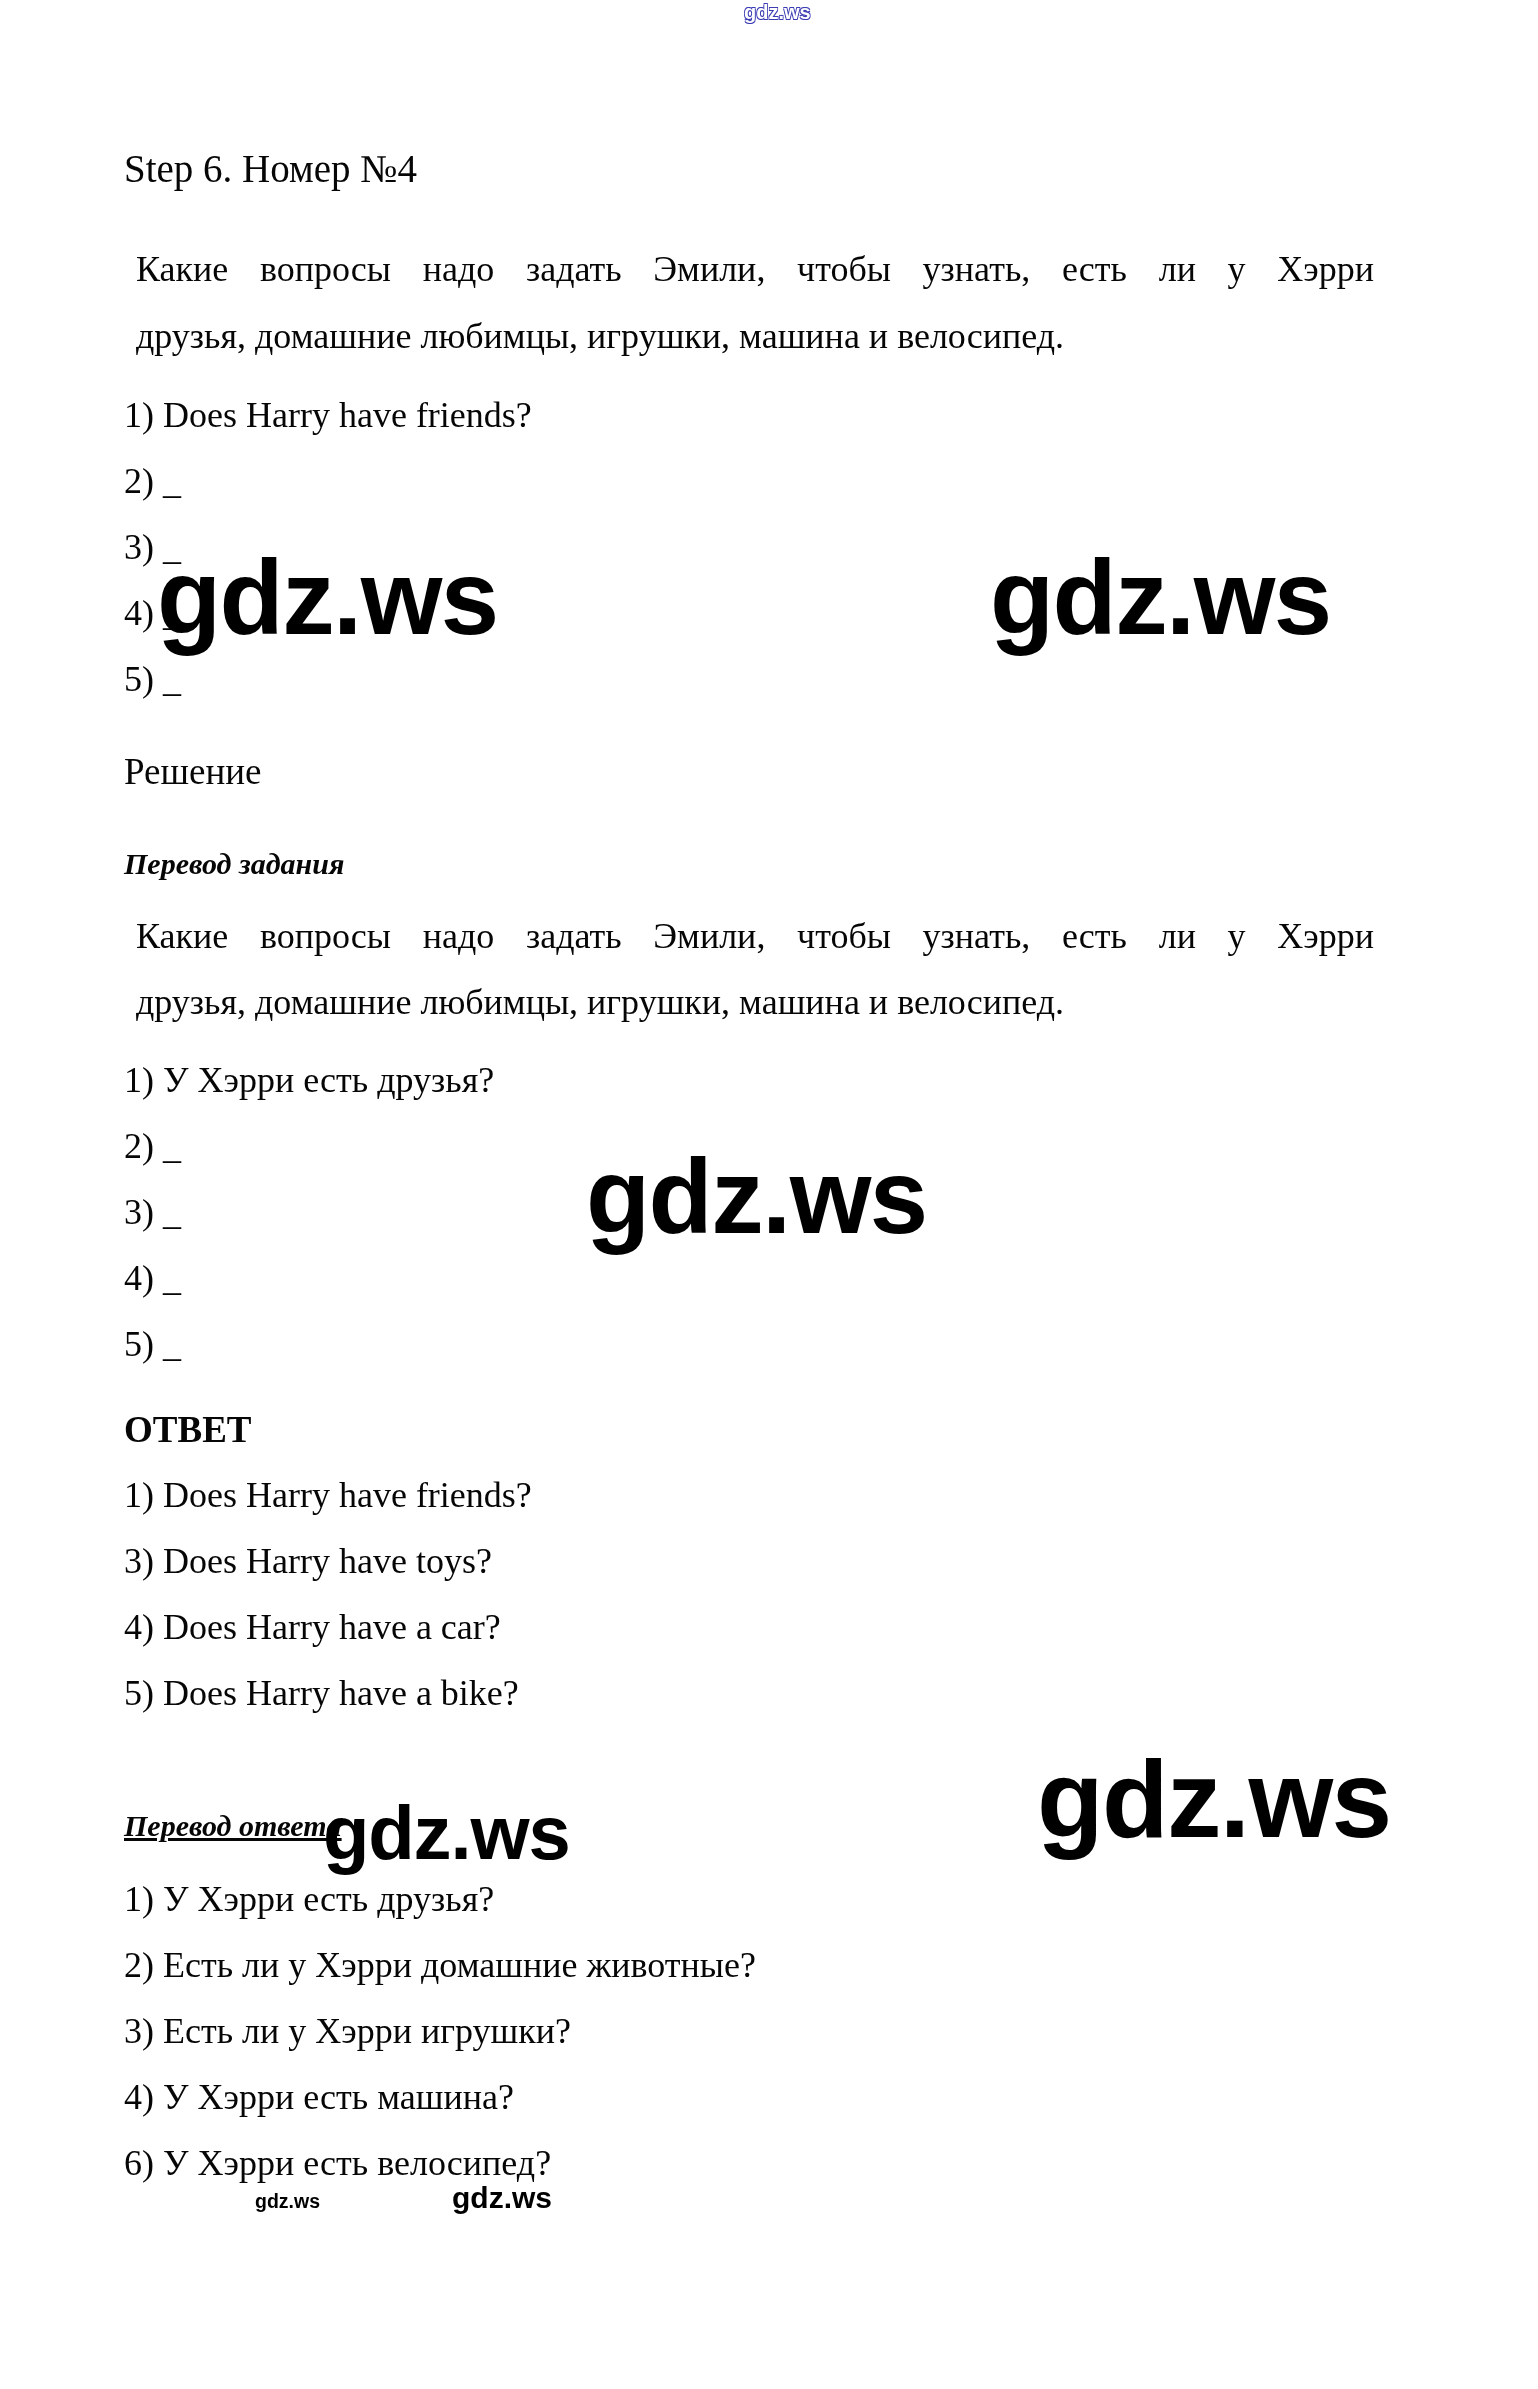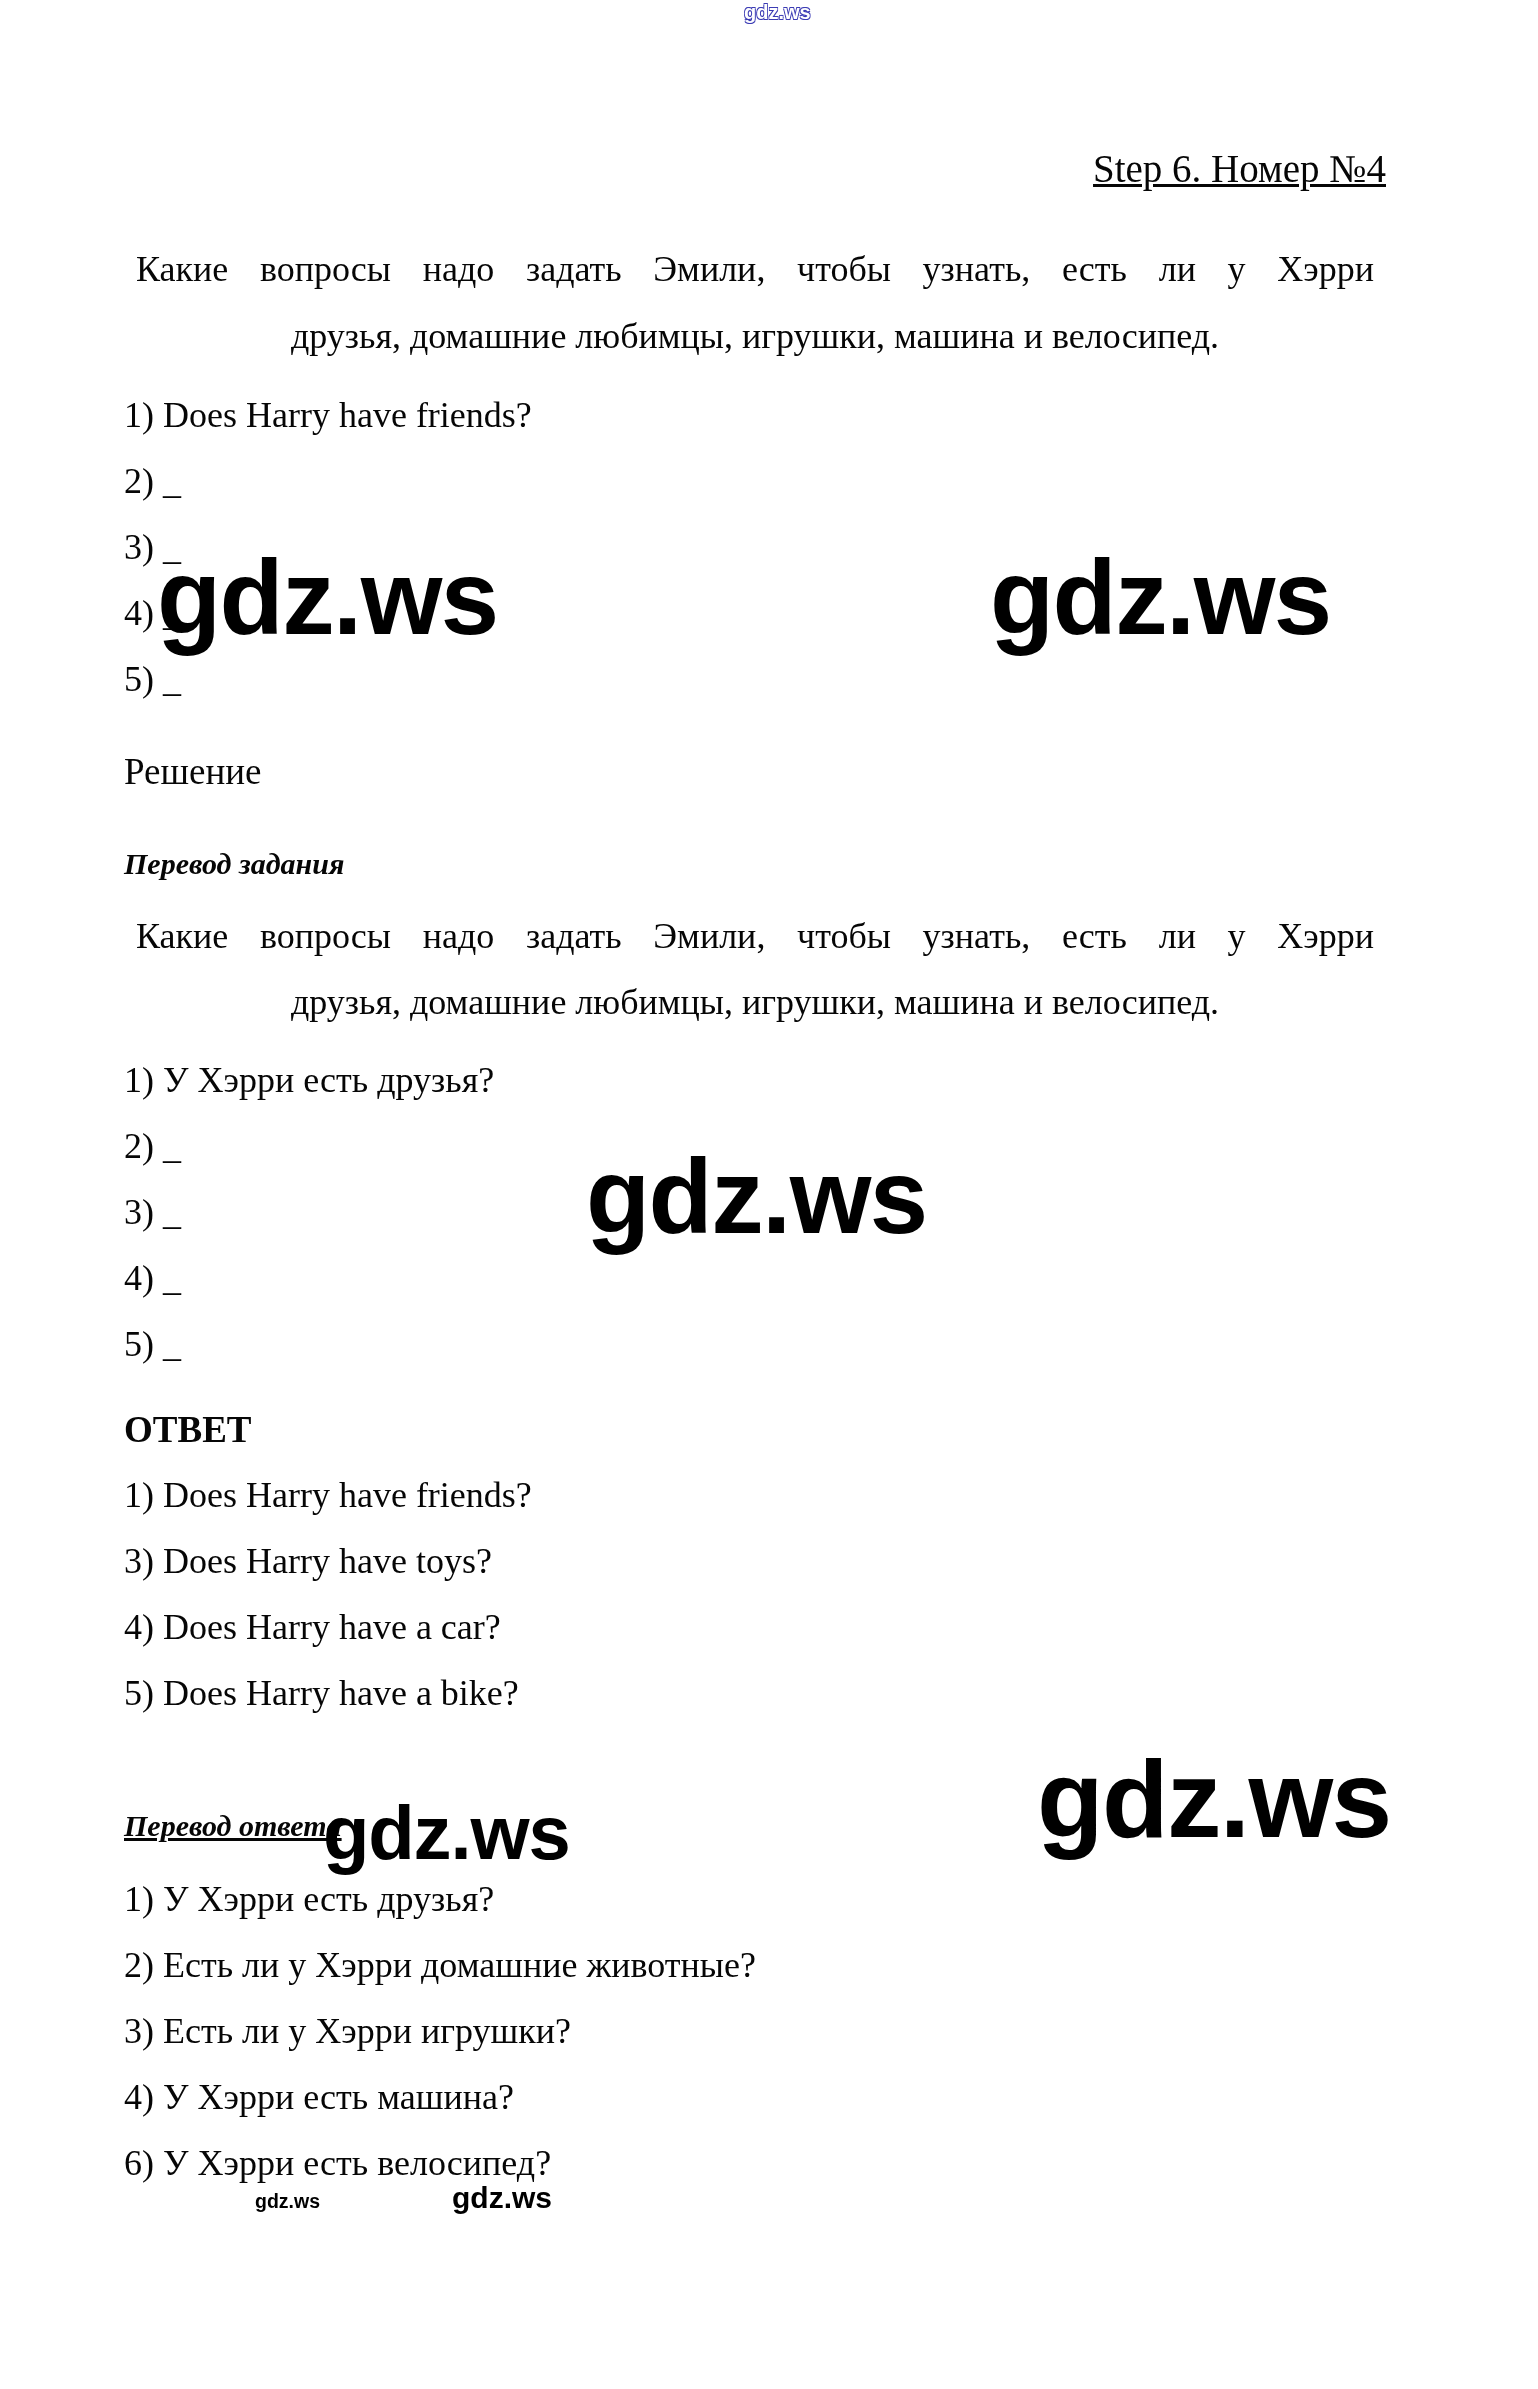--- a/index.html
+++ b/index.html
@@ -19,30 +19,28 @@
   .content {
     position: absolute;
     left: 124px;
     top: 0;
     width: 1262px;
   }
   .title {
     margin-top: 146px;
     font-size: 39px;
     line-height: 45px;
-    text-align: right;
+    text-align: left;
     white-space: pre;
-    text-decoration: underline;
   }
   .para { margin: 12px; }
   .para .p-line {
     font-size: 36px;
     line-height: 67px;
     white-space: normal;
-    text-align: center;
   }
   .para .p-line.justified {
     text-align: justify;
     text-align-last: justify;
   }
   .para1 { margin-top: 45px; }
   .para2 { margin-top: 16.5px; }
   .para2 .p-line { line-height: 66px; }
   .list .line {
     font-size: 36px;

